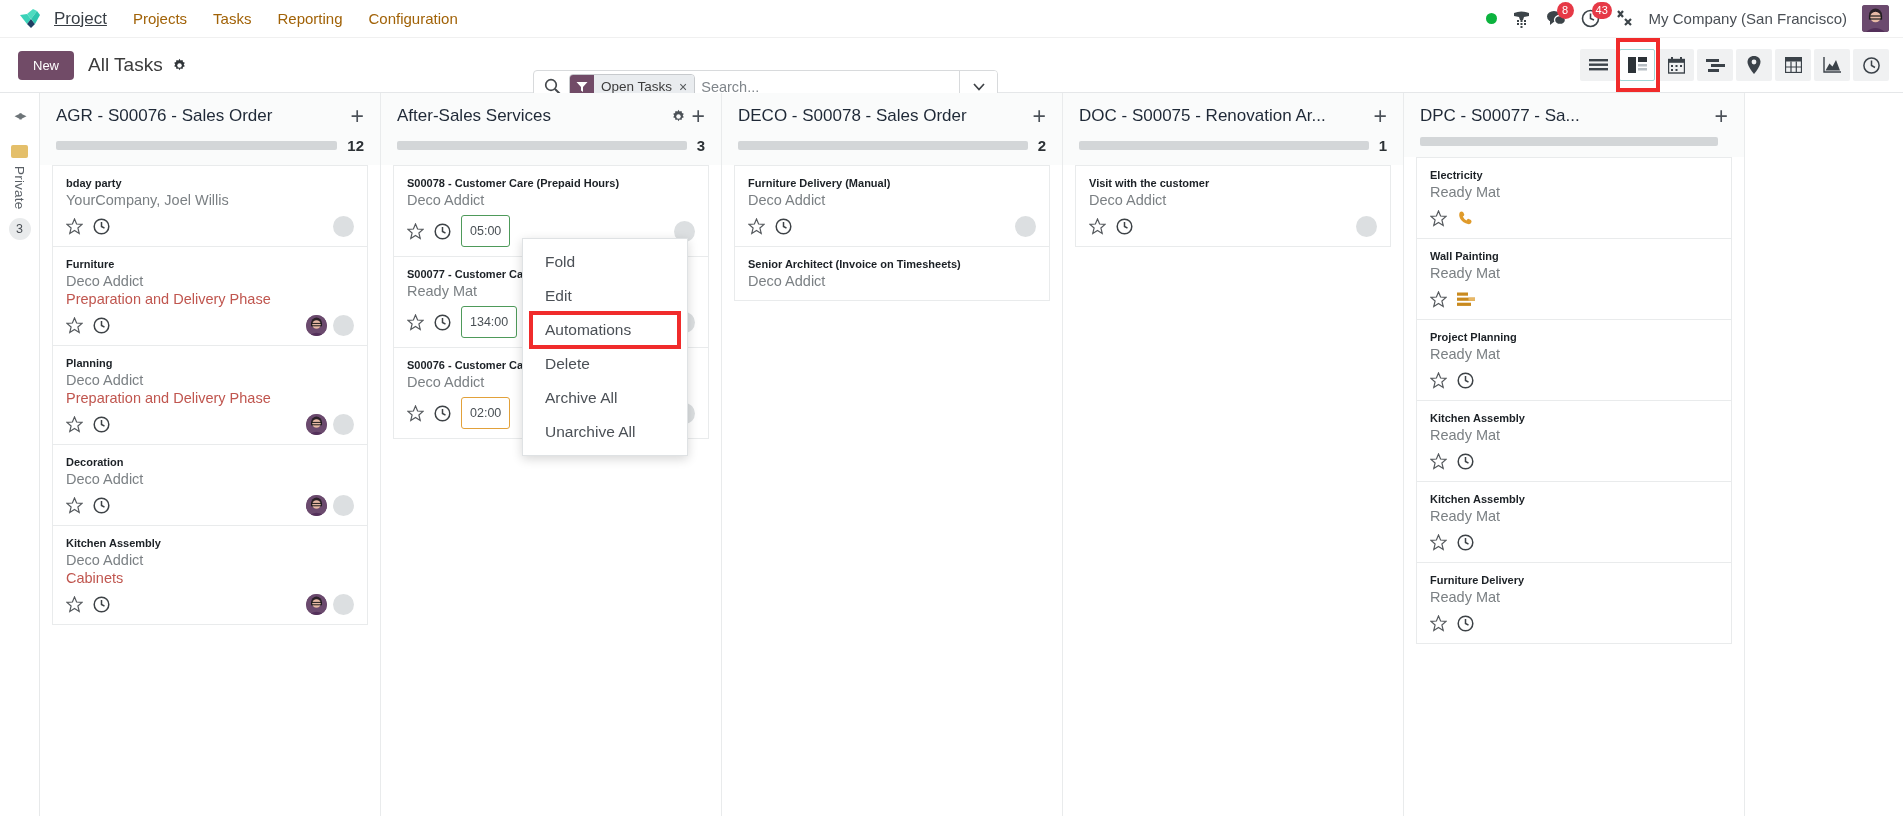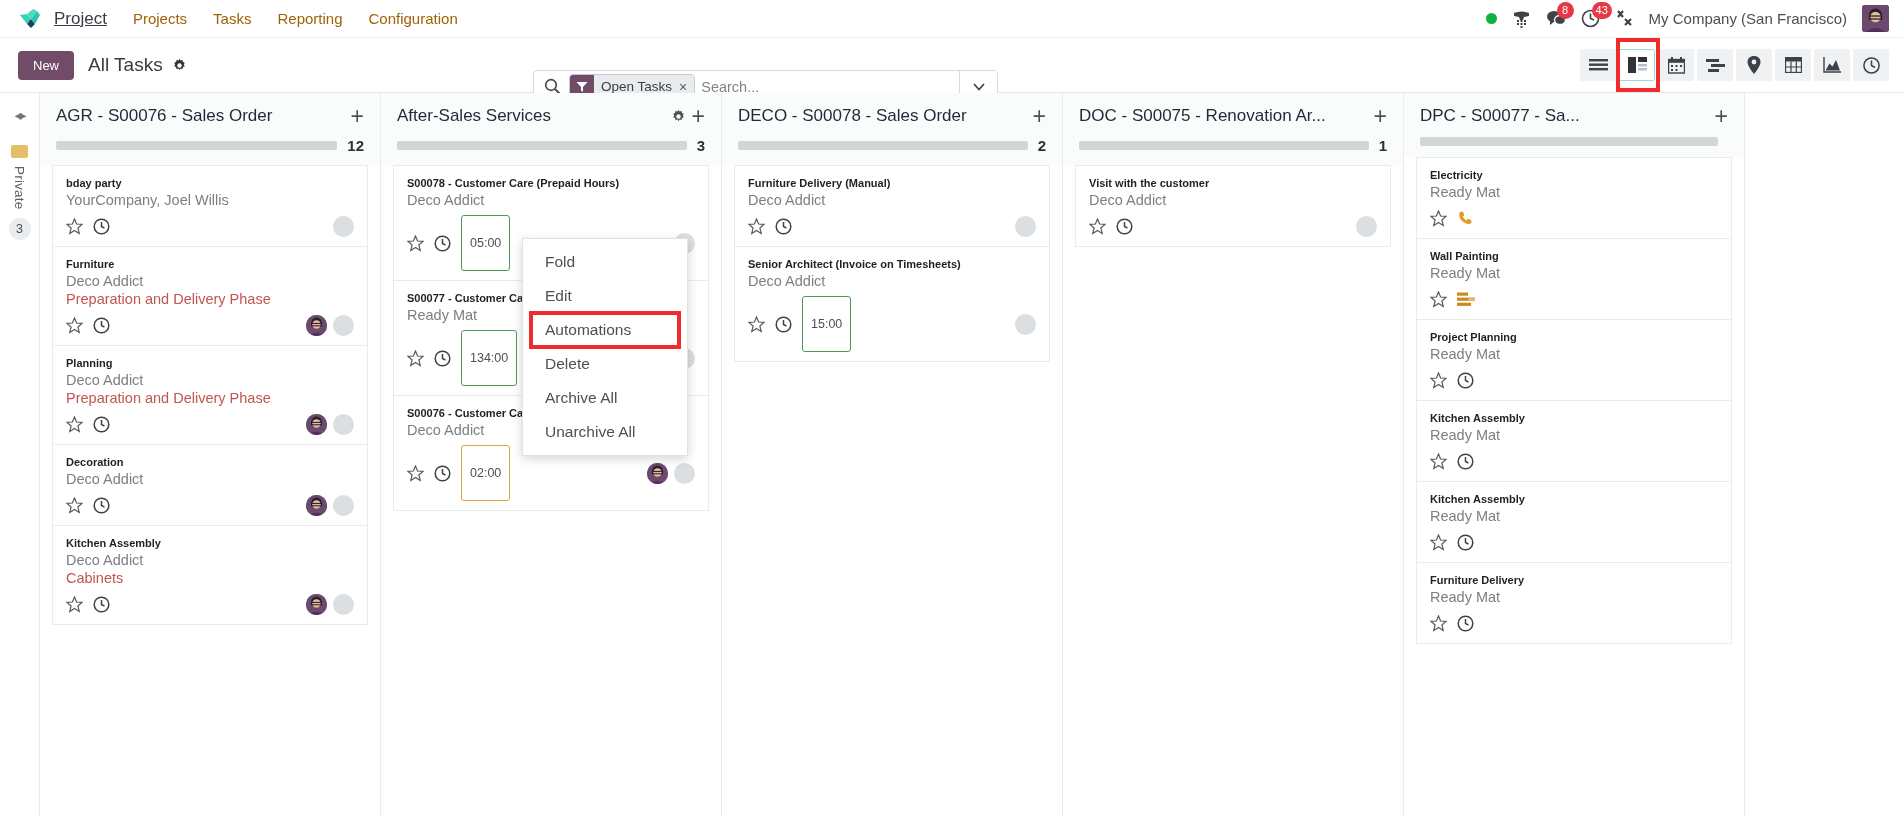--- a/index.html
+++ b/index.html
@@ -224,21 +224,21 @@
     font-size: 14.5px; color: #c0564f; margin-bottom: 2px;
     white-space: nowrap; overflow: hidden;
   }
   .kcard-footer {
     display: flex; align-items: center; gap: 10px; margin-top: 7px;
     min-height: 22px;
   }
   .icon-btn { display: flex; align-items: center; cursor: pointer; }
   .time-badge {
     border: 1px solid #4e9a5a; color: #4a5055;
-    font-size: 12.5px; padding: 20px 8px; border-radius: 3px;
+    font-size: 12.5px; padding: 8px 8px; border-radius: 3px;
     background: #fff; white-space: nowrap;
   }
   .time-badge.warn { border-color: #e2a13a; }
   .kcard-right {
     margin-left: auto; display: flex; align-items: center; gap: 6px;
   }
   .mini-avatar {
     width: 21px; height: 21px; border-radius: 50%;
     background: #6b4a6e; overflow: hidden; position: relative; flex:none;
   }
@@ -716,37 +716,20 @@
                 </svg>
               </span>
               <span class="kcard-right">
                 <span class="ghost-avatar"></span>
               </span>
             </div>
           </div>
           <div class="kcard">
             <div class="kcard-title">Senior Architect (Invoice on Timesheets)</div>
             <div class="kcard-sub">Deco Addict</div>
-            <div class="kcard-footer">
-              <span class="icon-btn">
-                <svg width="17" height="17" viewBox="0 0 17 17">
-                  <path d="M8.5 1 L10.6 6 L16 6.4 L11.9 10 L13.2 15.4 L8.5 12.5 L3.8 15.4 L5.1 10 L1 6.4 L6.4 6 Z" fill="none" stroke="#55595d" stroke-width="1.2"></path>
-                </svg>
-              </span>
-              <span class="icon-btn">
-                <svg width="17" height="17" viewBox="0 0 17 17">
-                  <circle cx="8.5" cy="8.5" r="7.3" fill="none" stroke="#3d4246" stroke-width="1.5"></circle>
-                  <path d="M8.5 4 L8.5 8.5 L11.5 10.2" fill="none" stroke="#3d4246" stroke-width="1.5"></path>
-                </svg>
-              </span>
-              <span class="time-badge">15:00</span>
-              <span class="kcard-right">
-                <span class="ghost-avatar"></span>
-              </span>
-            </div>
           </div>
         </div>
       </div>
       <div class="kcol">
         <div class="kcol-head">
           <div class="kcol-title-row">
             <span class="kcol-title">DOC - S00075 - Renovation Ar...</span>
             <span class="kcol-plus">+</span>
           </div>
           <div class="kcol-progress-row">

